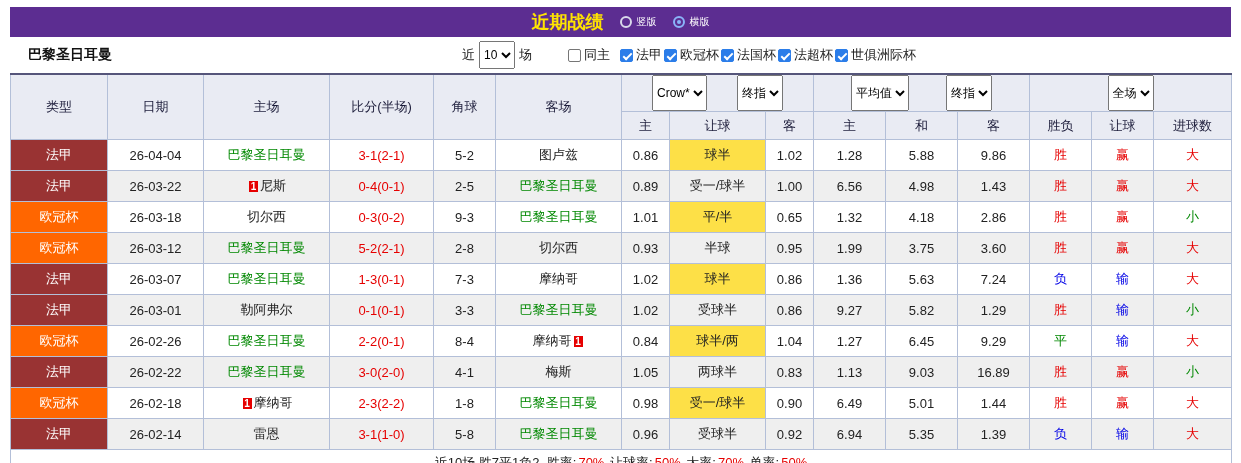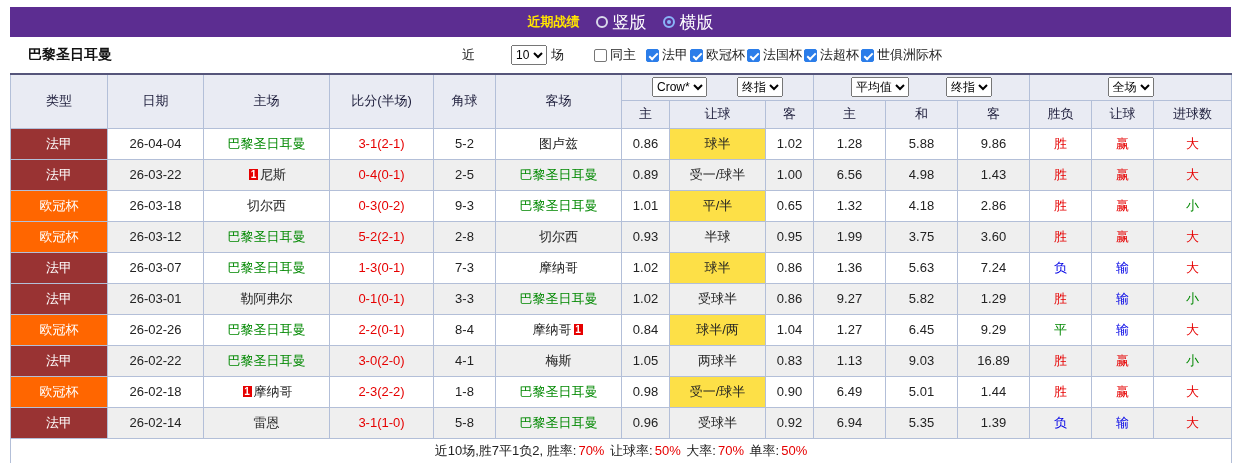--- a/index.html
+++ b/index.html
@@ -2,45 +2,45 @@
 <html style="--purple: #5c2d91; --yellow: #ffe400; --ligue1: #993333; --ucl: #ff6600; --green: #008800; --red: #e60000; --blue: #0000e6;"><head>
 <meta charset="utf-8">
 <style>
   * { box-sizing: border-box; }
   html,body { margin:0; padding:0; background:#fff; }
   body { width:1241px; font-family:"Liberation Sans","DejaVu Sans",sans-serif; color:#222; }
   .page { padding:7px 10px 0 10px; }
 
   
   .title-bar { height:30px; background:var(--purple,#5c2d91); display:flex; align-items:center; justify-content:center; gap:16px; }
-  .title { color:var(--yellow,#ffe400); font-weight:bold; font-size:13px; }
-  .radio-opt { display:flex; align-items:center; gap:5px; color:#fff; font-size:17px; cursor:pointer; }
+  .title { color:var(--yellow,#ffe400); font-weight:bold; font-size:18px; }
+  .radio-opt { display:flex; align-items:center; gap:5px; color:#fff; font-size:10px; cursor:pointer; }
   .radio { width:12px; height:12px; border-radius:50%; border:2px solid #d9d9ea; background:transparent; display:inline-block; position:relative; }
   .radio.checked { border-color:#8ab4f8; }
   .radio.checked::after { content:''; position:absolute; left:2px; top:2px; right:2px; bottom:2px; border-radius:50%; background:#8ab4f8; }
 
   
   .filter-bar { height:36px; display:flex; align-items:center; position:relative; font-size:13px; }
   .team { font-weight:bold; font-size:14px; margin-left:18px; color:#111; }
   .filters { position:absolute; left:452px; display:flex; align-items:center; gap:4px; }
-  .filters select { font-size:12px; height:20px;margin-left:32px; }
+  .filters select { font-size:12px; height:28px; }
   .cb-opt { display:flex; align-items:center; gap:3px; cursor:pointer; }
   .cb { width:13px; height:13px; border:1px solid #767676; background:#fff; display:inline-block; position:relative; border-radius:2px; }
   .cb.checked { background:#2b7de9; border-color:#2b7de9; }
   .cb.checked::after { content:''; position:absolute; left:4px; top:1px; width:3px; height:7px; border:solid #fff; border-width:0 2px 2px 0; transform:rotate(45deg); }
   .league-filters { display:flex; align-items:center; gap:2px; margin-left:6px; }
 
   
   table.results { border-collapse:collapse; table-layout:fixed; width:1221px; border:1px solid #8c9cc0; border-top:2px solid #55557a; }
   th, td { border:1px solid #b3bfd8; text-align:center; padding:0; font-size:13px; overflow:hidden; white-space:nowrap; }
   thead th { background:#e9ebf3; font-weight:normal; color:#1c1c3a; }
   .hdr-top th { height:26px; }
   .hdr-sub th { height:28px; }
   .sel-wrap { display:flex; justify-content:space-evenly; align-items:center; }
-  .sel-wrap select { font-size:12px; height:20px; }
+  .sel-wrap select { font-size:12px; height:36px; }
   .sel-wrap.one { justify-content:center; }
 
   tbody td { height:31px; background:#fff; }
   tr.even td { background:#efefef; }
   tr.odd td.hcp { background:#fde047; }
   td.league { color:#fff; }
   td.league.fa { background:var(--ligue1,#993333); }
   td.league.ucl { background:var(--ucl,#ff6600); }
   td.score { color:var(--red,#e60000); }
   .team-green { color:var(--green,#008800); }
@@ -71,21 +71,21 @@
   </div>
 
   <div class="filter-bar">
     <span class="team">巴黎圣日耳曼</span>
     <div class="filters">
       <span>近</span>
       <select>
         <option>10</option>
       </select>
       <span>场</span>
-      <label class="cb-opt" style="margin-left:18px;padding-left:8px;">
+      <label class="cb-opt" style="margin-left:24px;padding-left:8px;">
         <span class="cb"></span>
         <span>同主</span>
       </label>
       <span class="league-filters">
           <label class="cb-opt">
             <span class="cb checked"></span>
             <span>法甲</span>
           </label>
           <label class="cb-opt">
             <span class="cb checked"></span>

